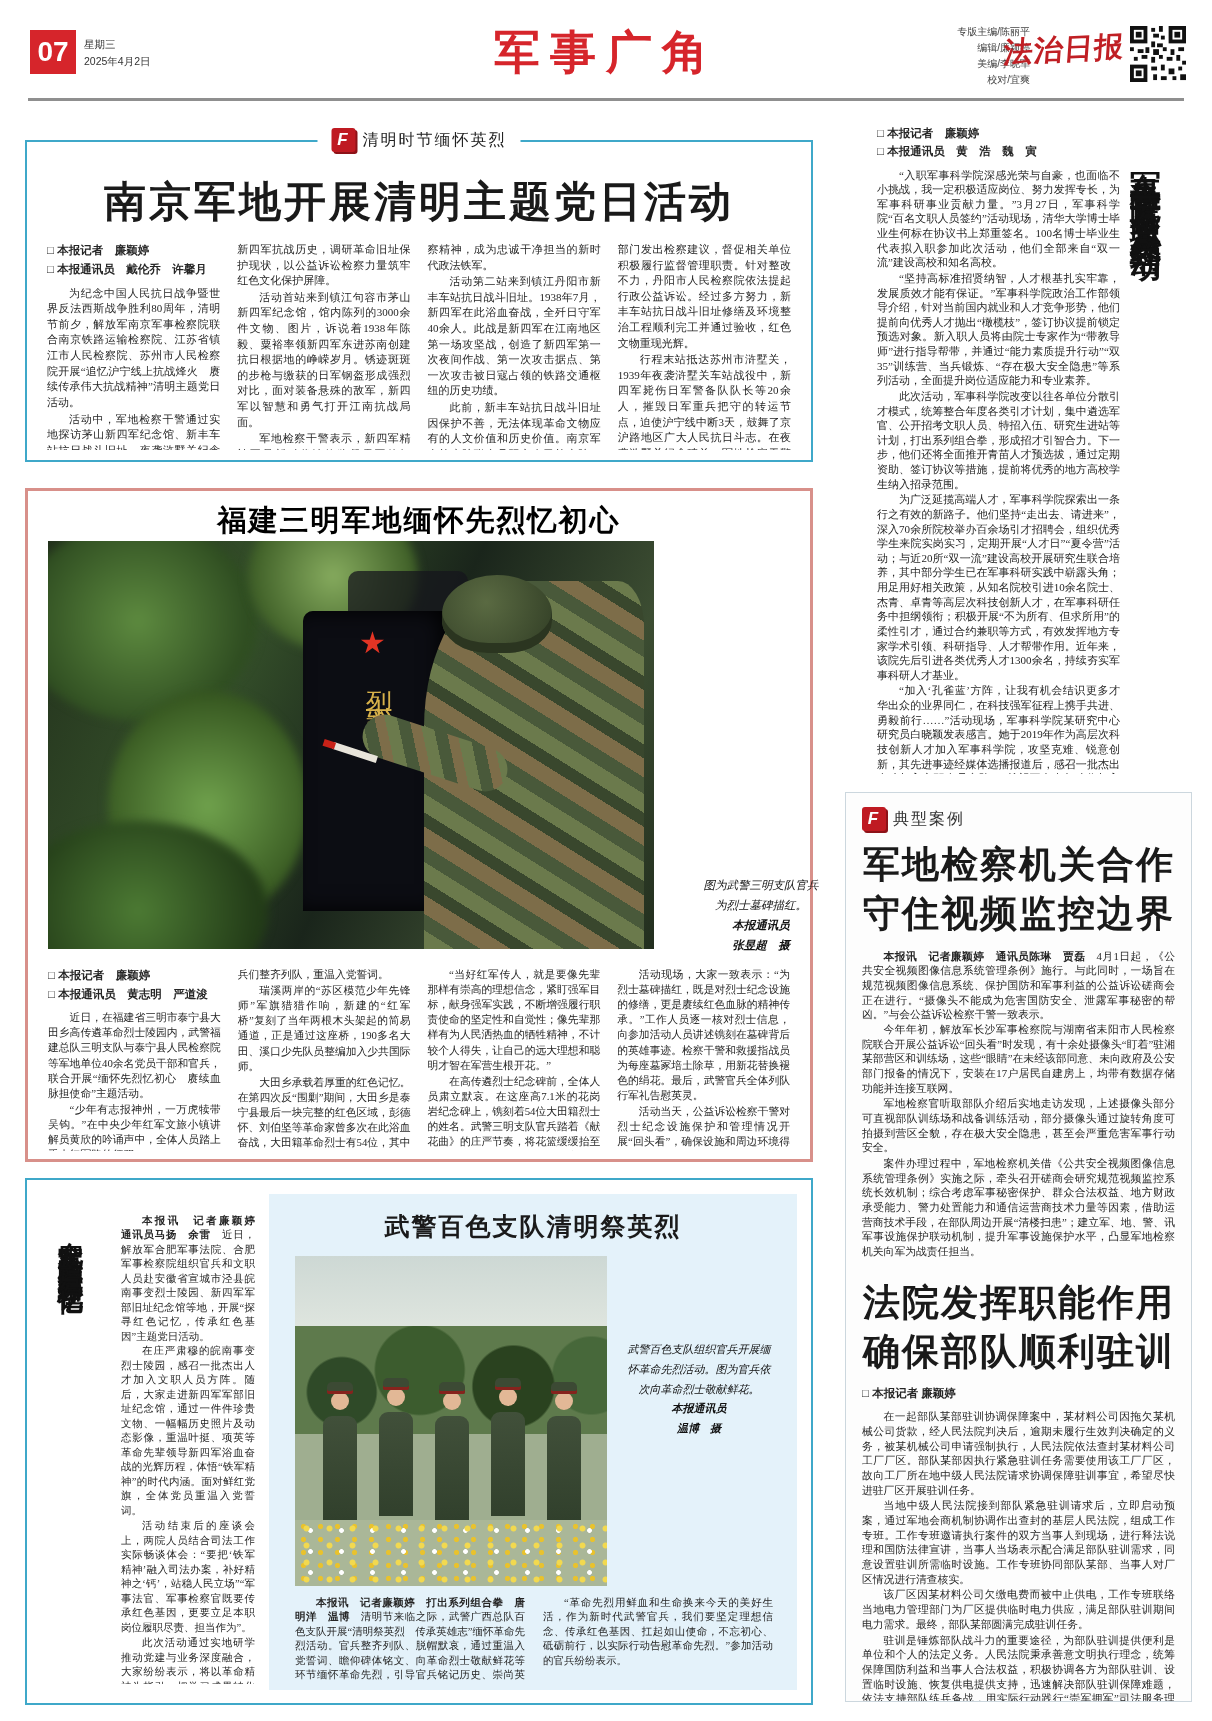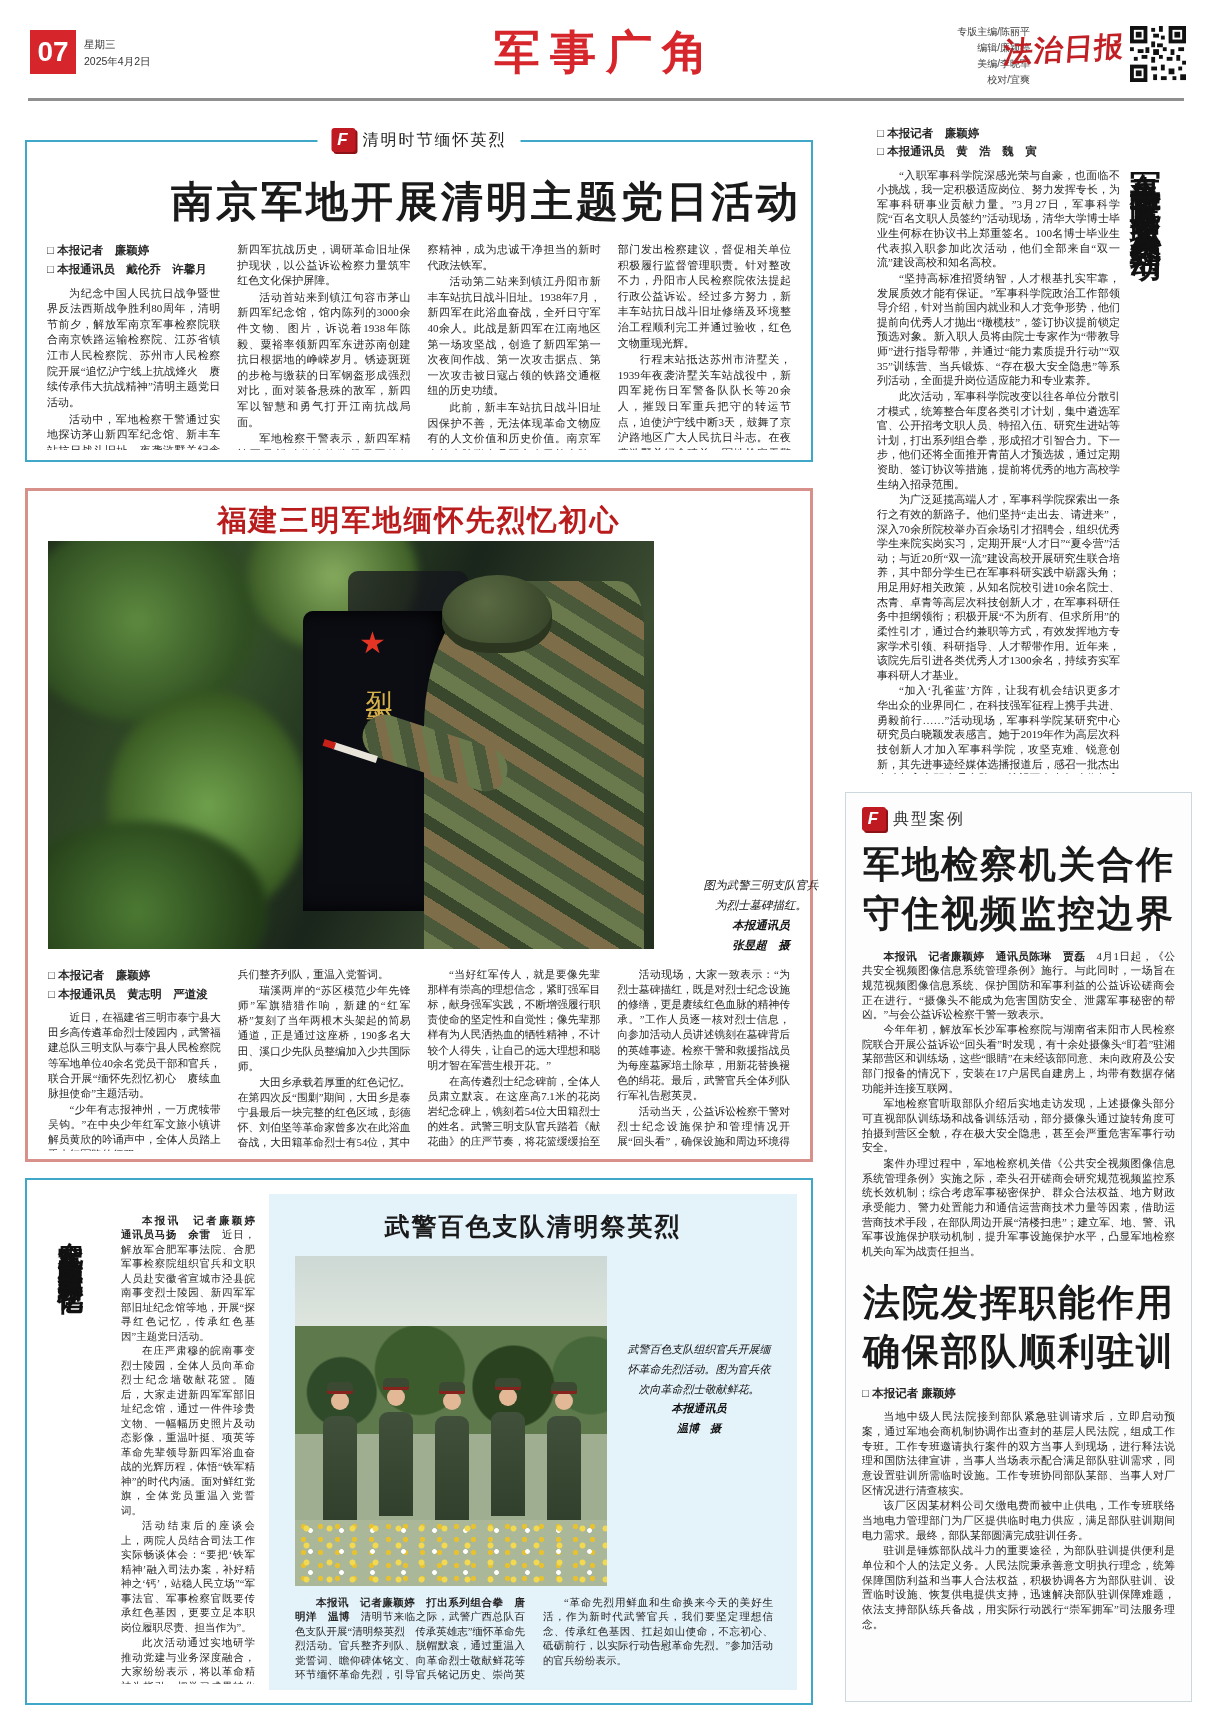--- a/index.html
+++ b/index.html
@@ -30,30 +30,30 @@
   [data-bind-list] p{margin:0 0 1px;}
   
   .boxA{position:absolute;left:25px;top:140px;width:788px;height:322px;border:2px solid #3fa8c9;
         box-sizing:border-box;}
   .badge{position:absolute;top:-14px;left:50%;transform:translateX(-50%);background:#fff;
          padding:0 14px;font-size:16px;letter-spacing:2px;color:#222;white-space:nowrap;
          font-family:"Liberation Sans",sans-serif;display:flex;align-items:center;gap:7px;}
   .fcube{display:inline-block;width:24px;height:24px;background:#bf1a22;color:#fff;font-weight:800;
          font-style:italic;text-align:center;line-height:24px;font-size:17px;border-radius:3px;
          box-shadow:2px 2px 0 #8d1218;font-family:"Liberation Sans",sans-serif;}
-  .titleA{margin:32px 10px 0;text-align:right;font-size:42px;font-weight:800;letter-spacing:3px;
+  .titleA{margin:32px 10px 0;text-align:center;font-size:42px;font-weight:800;letter-spacing:3px;
           color:#1a1a1a;font-family:"Liberation Sans",sans-serif;white-space:nowrap;}
   .colsA{position:absolute;top:100px;left:20px;right:20px;bottom:10px;display:flex;gap:17px;
          overflow:hidden;}
   .colA{flex:1;font-size:11px;line-height:1.42;text-align:justify;}
   
   .boxB{position:absolute;left:25px;top:488px;width:788px;height:674px;border:3px solid #d8908a;
         box-sizing:border-box;}
   .titleB{margin:10px 16px 0;text-align:center;font-size:29px;font-weight:800;letter-spacing:2px;
-          color:#b91c1c;font-family:"Liberation Sans",sans-serif;}
+          color:#000000;font-family:"Liberation Sans",sans-serif;}
   .photoB{position:absolute;left:20px;top:50px;width:606px;height:408px;overflow:hidden;
           background:linear-gradient(115deg,#22301c 0%,#35502a 30%,#1a251b 55%,#3c4d32 80%,#222e1e 100%);}
   .leaf{position:absolute;border-radius:50%;filter:blur(5px);}
   .l1{left:-30px;top:-20px;width:240px;height:200px;background:radial-gradient(circle,#5d8a3f,#2f4d21 70%);}
   .l2{left:60px;top:150px;width:200px;height:230px;background:radial-gradient(circle,#6fa14c,#35551f 75%);}
   .l3{left:-40px;top:280px;width:260px;height:180px;background:radial-gradient(circle,#4c7a33,#233c18 75%);}
   .l4{left:200px;top:-40px;width:170px;height:150px;background:radial-gradient(circle,#86ab5e,#3c5c25 75%);}
   .stone-back{position:absolute;left:300px;top:30px;width:120px;height:200px;background:#15151c;
           border-radius:10px 10px 0 0;opacity:.75;}
   .stone{position:absolute;left:255px;top:70px;width:150px;height:300px;background:#0c0d13;
@@ -320,33 +320,34 @@
           <p>案件办理过程中，军地检察机关借《公共安全视频图像信息系统管理条例》实施之际，牵头召开磋商会研究规范视频监控系统长效机制；综合考虑军事秘密保护、群众合法权益、地方财政承受能力、警力处置能力和通信运营商技术力量等因素，借助运营商技术手段，在部队周边开展“清楼扫患”；建立军、地、警、讯军事设施保护联动机制，提升军事设施保护水平，凸显军地检察机关向军为战责任担当。</p>
         </div>
     </div>
     <div class="titleD titleD2">
       <div data-bind="fayuan.title1">法院发挥职能作用</div>
       <div data-bind="fayuan.title2">确保部队顺利驻训</div>
     </div>
     <p class="bylineD" data-bind="fayuan.byline">□ 本报记者 廉颖婷</p>
     <div class="bodyD">
       <div data-bind-list="fayuan.paragraphs">
+          <p>在一起部队某部驻训协调保障案中，某材料公司因拖欠某机械公司货款，经人民法院判决后，逾期未履行生效判决确定的义务，被某机械公司申请强制执行，人民法院依法查封某材料公司工厂厂区。部队某部因执行紧急驻训任务需要使用该工厂厂区，故向工厂所在地中级人民法院请求协调保障驻训事宜，希望尽快进驻厂区开展驻训任务。</p>
           <p>当地中级人民法院接到部队紧急驻训请求后，立即启动预案，通过军地会商机制协调作出查封的基层人民法院，组成工作专班。工作专班邀请执行案件的双方当事人到现场，进行释法说理和国防法律宣讲，当事人当场表示配合满足部队驻训需求，同意设置驻训所需临时设施。工作专班协同部队某部、当事人对厂区情况进行清查核实。</p>
           <p>该厂区因某材料公司欠缴电费而被中止供电，工作专班联络当地电力管理部门为厂区提供临时电力供应，满足部队驻训期间电力需求。最终，部队某部圆满完成驻训任务。</p>
           <p>驻训是锤炼部队战斗力的重要途径，为部队驻训提供便利是单位和个人的法定义务。人民法院秉承善意文明执行理念，统筹保障国防利益和当事人合法权益，积极协调各方为部队驻训、设置临时设施、恢复供电提供支持，迅速解决部队驻训保障难题，依法支持部队练兵备战，用实际行动践行“崇军拥军”司法服务理念。</p>
         </div>
     </div>
   </section>
 
   <section class="boxC">
     <div class="vtitle vtitle-left" data-bind="hefei.title">合肥军事法院检察院组织探寻红色记忆</div>
     <div class="hf-col">
       <p><span class="lead" data-bind="hefei.lead">本报讯　记者廉颖婷　通讯员马扬　余雷　</span><span data-bind="hefei.p1">近日，解放军合肥军事法院、合肥军事检察院组织官兵和文职人员赴安徽省宣城市泾县皖南事变烈士陵园、新四军军部旧址纪念馆等地，开展“探寻红色记忆，传承红色基因”主题党日活动。</span></p>
       <div data-bind-list="hefei.paragraphs">
-          <p>在庄严肃穆的皖南事变烈士陵园，全体人员向革命烈士纪念墙敬献花篮。随后，大家走进新四军军部旧址纪念馆，通过一件件珍贵文物、一幅幅历史照片及动态影像，重温叶挺、项英等革命先辈领导新四军浴血奋战的光辉历程，体悟“铁军精神”的时代内涵。面对鲜红党旗，全体党员重温入党誓词。</p>
+          <p>在庄严肃穆的皖南事变烈士陵园，感召一批杰出人才加入文职人员方阵。随后，大家走进新四军军部旧址纪念馆，通过一件件珍贵文物、一幅幅历史照片及动态影像，重温叶挺、项英等革命先辈领导新四军浴血奋战的光辉历程，体悟“铁军精神”的时代内涵。面对鲜红党旗，全体党员重温入党誓词。</p>
           <p>活动结束后的座谈会上，两院人员结合司法工作实际畅谈体会：“要把‘铁军精神’融入司法办案，补好精神之‘钙’，站稳人民立场”“军事法官、军事检察官既要传承红色基因，更要立足本职岗位履职尽责、担当作为”。</p>
           <p>此次活动通过实地研学推动党建与业务深度融合，大家纷纷表示，将以革命精神为指引，把学习成果转化为守护公平正义、服务强军兴军的实际行动。</p>
         </div>
     </div>
     <div class="baise-box">
       <h3 class="titleBS" data-bind="baise.title">武警百色支队清明祭英烈</h3>
       <div class="photoBS">
         <div class="pb-sky"></div>
         <div class="pb-trees"></div>
         <div class="pb-ground"></div>

